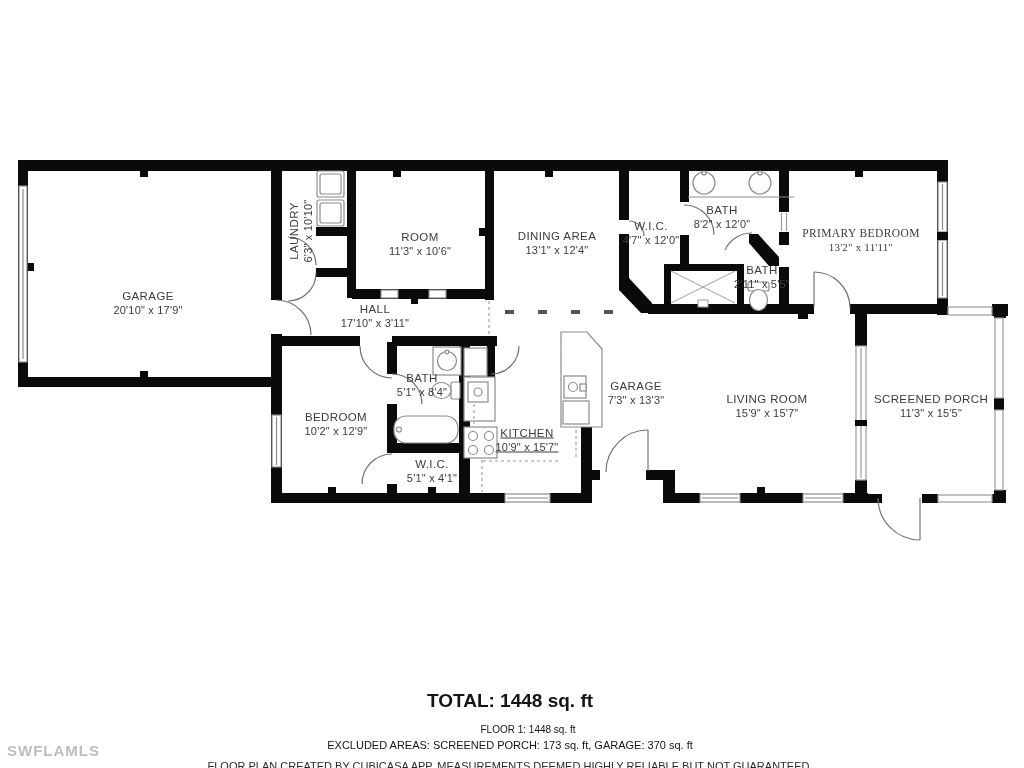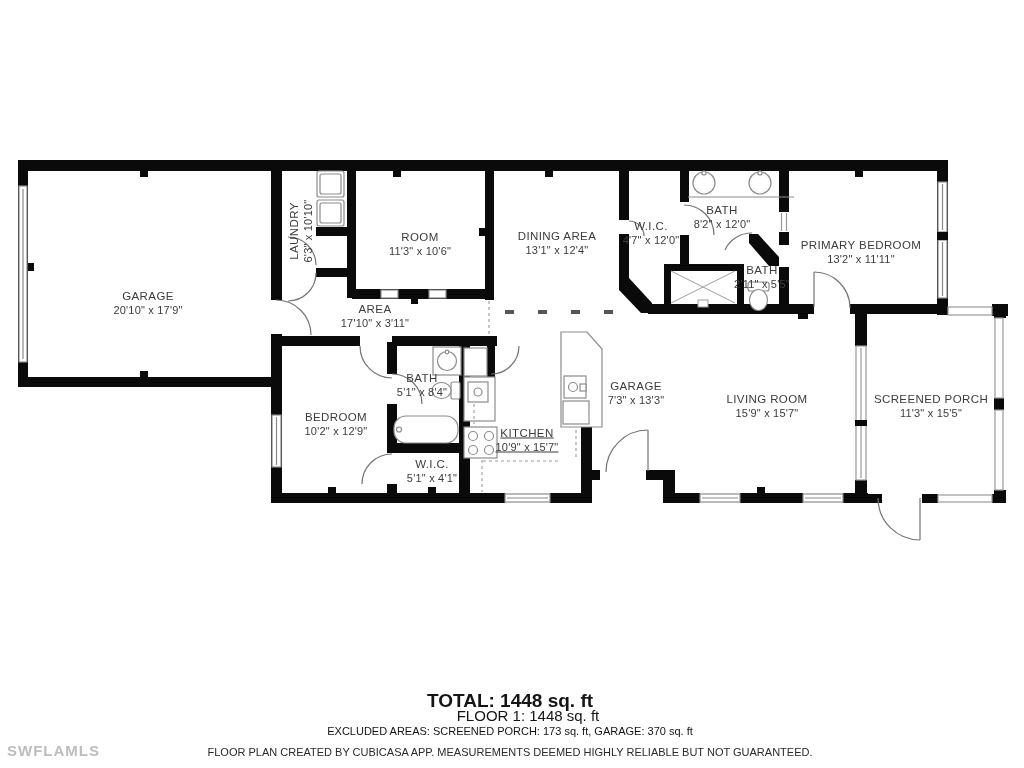--- a/index.html
+++ b/index.html
@@ -5,21 +5,21 @@
   html,body{margin:0;padding:0;background:#fff;}
   #stage{position:relative;width:1024px;height:768px;background:#ffffff;overflow:hidden;
          font-family:"Liberation Sans", sans-serif;}
   #plan-svg{position:absolute;left:0;top:0;}
   .lbl{position:absolute;transform:translate(-50%,-50%);text-align:center;white-space:nowrap;
        color:#3c3c3c;font-size:11.5px;line-height:13.5px;letter-spacing:.4px;}
   .lbl .dims{font-size:11px;letter-spacing:.2px;}
   .lbl.rot{transform:translate(-50%,-50%) rotate(-90deg);}
   .footer{position:absolute;left:0;right:4px;top:694px;text-align:center;color:#141414;}
   .footer .total{font-size:19px;font-weight:bold;line-height:14px;}
-  .footer .floor{font-size:15px;line-height:14px;margin-top:1px;padding-left:36px;}
+  .footer .floor{font-size:10px;line-height:14px;margin-top:15px;padding-left:36px;}
   .footer .excl{font-size:11px;line-height:14px;margin-top:1px;}
   .footer .disc{font-size:11px;line-height:12px;margin-top:8px;color:#2a2a2a;}
   .watermark{position:absolute;left:7px;top:742px;font-size:15px;color:#bdbdbd;letter-spacing:1px;font-weight:bold;}
 </style>
 </head>
 <body>
 
 <div id="stage">
 
   <svg id="plan-svg" width="1024" height="768" viewBox="0 0 1024 768">
@@ -242,30 +242,30 @@
     <div class="dims">13'1" x 12'4"</div>
   </div>
   <div class="lbl" style="left:651px;top:233px;">
     <div>W.I.C.</div>
     <div class="dims">4'7" x 12'0"</div>
   </div>
   <div class="lbl" style="left:722px;top:217px;">
     <div>BATH</div>
     <div class="dims">8'2" x 12'0"</div>
   </div>
-  <div class="lbl" style="left:861px;top:252px;">
+  <div class="lbl" style="left:861px;top:240px;font-family:Liberation Serif, serif;">
     <div>PRIMARY BEDROOM</div>
     <div class="dims">13'2" x 11'11"</div>
   </div>
   <div class="lbl" style="left:762px;top:277px;">
     <div>BATH</div>
     <div class="dims">2'11" x 5'5"</div>
   </div>
   <div class="lbl" style="left:375px;top:316px;">
-    <div>AREA</div>
+    <div>HALL</div>
     <div class="dims">17'10" x 3'11"</div>
   </div>
   <div class="lbl" style="left:336px;top:424px;">
     <div>BEDROOM</div>
     <div class="dims">10'2" x 12'9"</div>
   </div>
   <div class="lbl" style="left:422px;top:385px;">
     <div>BATH</div>
     <div class="dims">5'1" x 8'4"</div>
   </div>

